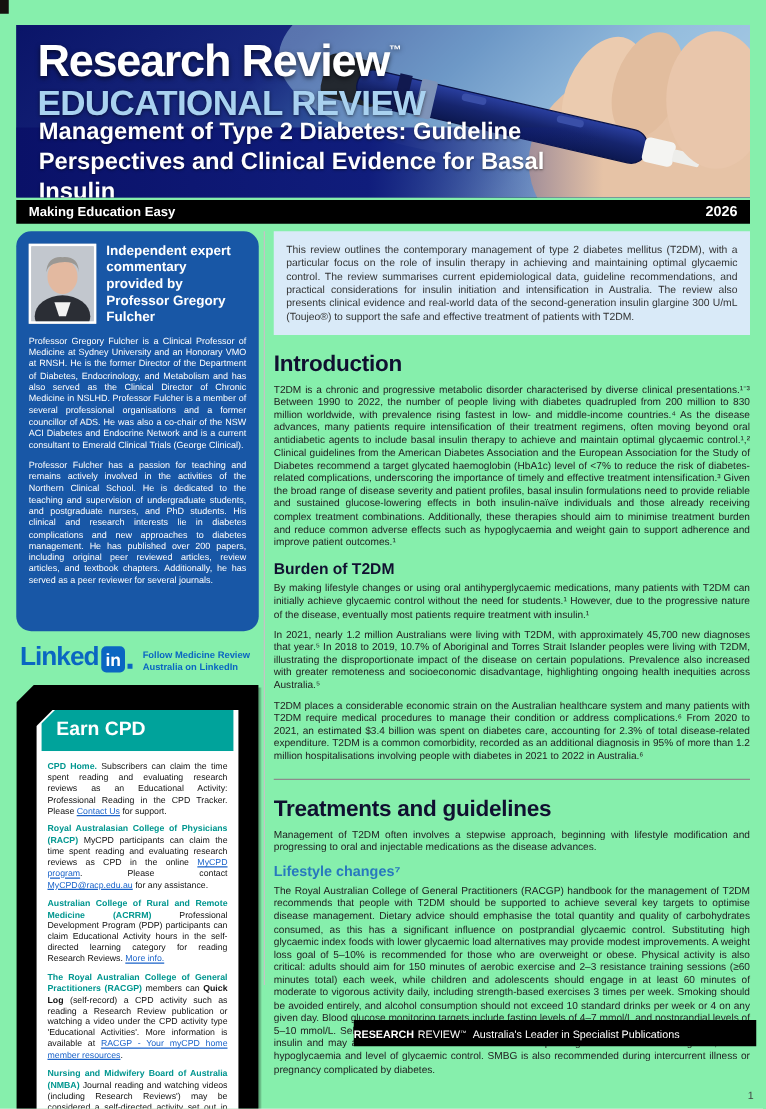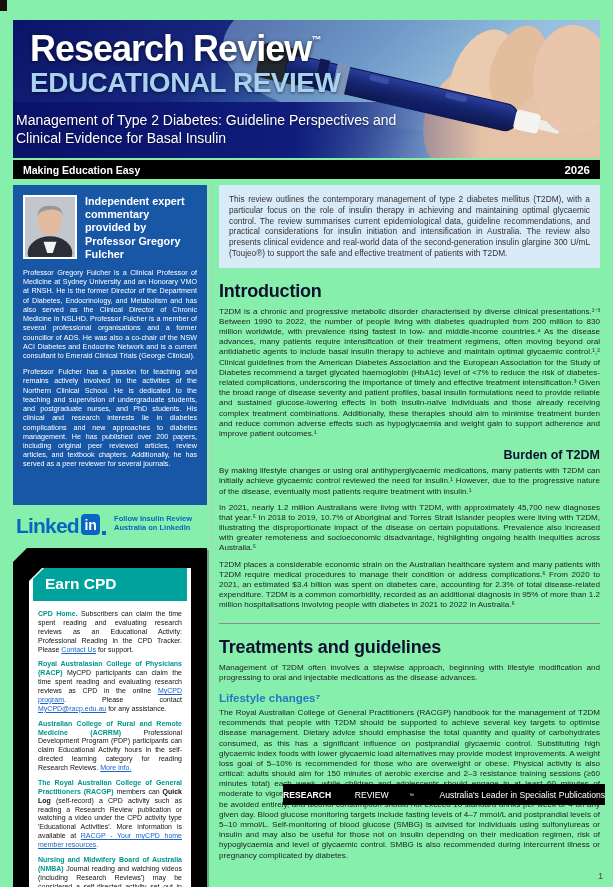--- a/index.html
+++ b/index.html
@@ -12,36 +12,36 @@
   .banner-art{position:absolute;left:0;top:0;width:100%;height:100%;}
   .banner-text{position:absolute;left:17px;top:10px;}
   .brand{font-size:36px;font-weight:bold;color:#fff;line-height:1.05;letter-spacing:-1px;
          text-shadow:0 1px 4px rgba(0,0,0,.65);}
   .brand sup{font-size:10px;vertical-align:18px;letter-spacing:0;}
   .series{font-size:28px;font-weight:bold;color:#A9D2F0;line-height:1.05;letter-spacing:-0.5px;
           text-shadow:0 1px 3px rgba(0,0,0,.55);}
   .title-band{position:absolute;left:0;bottom:0;width:100%;height:56px;
               background:linear-gradient(90deg,#0A1168 0%,#101D7C 48%,rgba(16,29,124,0) 80%);
               display:flex;align-items:center;}
-  .issue-title{font-size:14px;font-weight:normal;color:#fff;padding-left:3px;width:420px;
+  .issue-title{font-size:19px;font-weight:bold;color:#fff;padding-left:18px;width:420px;
                line-height:1.28;text-shadow:0 1px 2px rgba(0,0,0,.5);}
 
   .topbar{position:absolute;left:13px;top:160px;width:587px;height:19px;background:#000;color:#fff;
           display:flex;justify-content:space-between;align-items:center;padding:0 10px;box-sizing:border-box;
           font-size:10.5px;font-weight:bold;gap:17px;}
   .topbar .year{font-size:11.5px;}
 
   
   .sidebar{position:absolute;left:13px;top:185px;width:194px;}
-  .expert-box{background:#1857A6;color:#fff;padding:10px 10px 12px;box-sizing:border-box;min-height:320px;}
+  .expert-box{background:#1857A6;color:#fff;padding:10px 10px 12px;box-sizing:border-box;min-height:320px;border-radius:12px;}
   .expert-photo{float:left;width:54px;height:64px;margin-right:8px;border:2px solid #fff;box-sizing:border-box;background:#B9BEC6;}
   .expert-heading{font-size:10.8px;font-weight:bold;line-height:1.22;min-height:66px;}
   .expert-p{clear:both;font-size:7.2px;line-height:1.28;text-align:justify;margin:7px 0 0;}
 
-  .linkedin-row{display:flex;align-items:flex-start;margin-top:9px;padding-left:3px;cursor:pointer;}
+  .linkedin-row{display:flex;align-items:flex-end;margin-top:9px;padding-left:3px;cursor:pointer;}
   .li-word{font-size:21px;font-weight:bold;color:#0A66C2;letter-spacing:-0.8px;}
   .li-badge{width:21px;height:21px;background:#0A66C2;border-radius:4px;color:#fff;font-size:14px;
             font-weight:bold;display:flex;align-items:center;justify-content:center;margin-left:2px;}
   .li-dot{width:4px;height:4px;background:#0A66C2;align-self:flex-end;margin:0 0 3px 2px;}
   .li-caption{font-size:7.5px;font-weight:bold;color:#0A66C2;width:100px;line-height:1.25;margin-left:8px;}
 
   .cpd-wrap{margin-top:10px;filter:drop-shadow(2px 2px 0 rgba(0,0,0,.28));}
   .cpd-box{background:#000;clip-path:polygon(14px 0,100% 0,100% calc(100% - 14px),calc(100% - 14px) 100%,0 100%,0 14px);padding:16px;}
   .cpd-inner{background:#fff;clip-path:polygon(13px 0,100% 0,100% calc(100% - 13px),calc(100% - 13px) 100%,0 100%,0 13px);padding-bottom:8px;}
   .cpd-header{background:#00A39B;color:#fff;font-size:15.5px;font-weight:bold;padding:7px 10px 8px 12px;margin:4px;
@@ -50,27 +50,27 @@
   .cpd-p{font-size:7px;line-height:1.27;text-align:justify;margin:0 0 6px;color:#111;}
   .cpd-lead{color:#00968F;font-weight:bold;}
   .cpd-bold{font-weight:bold;}
   .cpd-link{color:#1A63C9;text-decoration:underline;cursor:pointer;}
 
   
   .divider-v{position:absolute;left:211px;top:185px;width:1px;height:603px;background:#C4C4C4;}
   .main{position:absolute;left:219px;top:185px;width:381px;}
   .abstract{background:#D9EAF8;padding:9px 10px;font-size:8.3px;line-height:1.3;text-align:justify;color:#333;}
   .main h1{font-size:18px;margin:13px 0 5px;color:#101030;letter-spacing:-0.2px;}
-  .main h2{font-size:12.5px;margin:9px 0 4px;color:#101030;text-align:right;}
+  .main h2{font-size:12.5px;margin:9px 0 4px;color:#101030;}
   .main h3{font-size:11.5px;margin:9px 0 4px;color:#2878BE;}
   .main p.body{font-size:8.1px;line-height:1.26;text-align:justify;color:#222;margin:0 0 6px;}
   .rule{border:none;border-top:1px solid #8C8C8C;margin:12px 0 2px;}
 
-  .ribbon{position:absolute;left:283px;top:784px;width:322px;height:21px;background:#000;color:#fff;
-          display:flex;align-items:center;justify-content:space-between;font-size:8.6px;}
+  .ribbon{position:absolute;left:283px;top:816px;width:322px;height:21px;background:#000;color:#fff;
+          display:flex;align-items:center;justify-content:flex-start;font-size:8.6px;}
   .ribbon .rb-b{font-weight:bold;}
   .ribbon .rb-n{font-weight:normal;margin-left:3px;}
   .ribbon sup{font-size:5px;vertical-align:4px;}
   .ribbon .rb-b2{font-weight:normal;margin-left:5px;}
 
   .footer{position:absolute;left:13px;top:845px;width:587px;height:23px;background:#000;color:#fff;
           display:flex;align-items:center;justify-content:space-between;padding:0 14px;box-sizing:border-box;}
   .footer-url{color:#fff;font-size:11.5px;font-weight:bold;border-bottom:1.5px solid #fff;margin-left:85px;cursor:pointer;}
   .footer-right{font-size:11px;font-weight:bold;}
   .pageno{position:absolute;right:10px;top:871px;font-size:8.5px;color:#444;}
@@ -140,21 +140,21 @@
       </svg>
       <div class="expert-heading">Independent expert commentary provided by Professor Gregory Fulcher</div>
       <p class="expert-p">Professor Gregory Fulcher is a Clinical Professor of Medicine at Sydney University and an Honorary VMO at RNSH. He is the former Director of the Department of Diabetes, Endocrinology, and Metabolism and has also served as the Clinical Director of Chronic Medicine in NSLHD. Professor Fulcher is a member of several professional organisations and a former councillor of ADS. He was also a co-chair of the NSW ACI Diabetes and Endocrine Network and is a current consultant to Emerald Clinical Trials (George Clinical).</p>
       <p class="expert-p">Professor Fulcher has a passion for teaching and remains actively involved in the activities of the Northern Clinical School. He is dedicated to the teaching and supervision of undergraduate students, and postgraduate nurses, and PhD students. His clinical and research interests lie in diabetes complications and new approaches to diabetes management. He has published over 200 papers, including original peer reviewed articles, review articles, and textbook chapters. Additionally, he has served as a peer reviewer for several journals.</p>
     </div>
 
     <div class="linkedin-row">
       <span class="li-word">Linked</span>
       <span class="li-badge">in</span>
       <span class="li-dot"></span>
-      <span class="li-caption">Follow Insulin Review Australia on LinkedIn</span>
+      <span class="li-caption">Follow Medicine Review Australia on LinkedIn</span>
     </div>
 
     <div class="cpd-wrap">
       <div class="cpd-box">
         <div class="cpd-inner">
           <div class="cpd-header">Earn CPD</div>
           <div class="cpd-body">
             <p class="cpd-p"><span class="cpd-lead">CPD Home.</span><span> Subscribers can claim the time spent reading and evaluating research reviews as an Educational Activity: Professional Reading in the CPD Tracker. Please </span><span class="cpd-bold"></span><span></span><span class="cpd-link">Contact Us</span><span> for support.</span><span class="cpd-link"></span><span></span></p>
             <p class="cpd-p"><span class="cpd-lead">Royal Australasian College of Physicians (RACP)</span><span> MyCPD participants can claim the time spent reading and evaluating research reviews as CPD in the online </span><span class="cpd-bold"></span><span></span><span class="cpd-link">MyCPD program</span><span>. Please contact </span><span class="cpd-link">MyCPD@racp.edu.au</span><span> for any assistance.</span></p>
             <p class="cpd-p"><span class="cpd-lead">Australian College of Rural and Remote Medicine (ACRRM)</span><span> Professional Development Program (PDP) participants can claim Educational Activity hours in the self-directed learning category for reading Research Reviews. </span><span class="cpd-bold"></span><span></span><span class="cpd-link">More info.</span><span></span><span class="cpd-link"></span><span></span></p>
@@ -168,21 +168,21 @@
 
   <div class="divider-v"></div>
 
   <div class="main">
     <div class="abstract">This review outlines the contemporary management of type 2 diabetes mellitus (T2DM), with a particular focus on the role of insulin therapy in achieving and maintaining optimal glycaemic control. The review summarises current epidemiological data, guideline recommendations, and practical considerations for insulin initiation and intensification in Australia. The review also presents clinical evidence and real-world data of the second-generation insulin glargine 300 U/mL (Toujeo®) to support the safe and effective treatment of patients with T2DM.</div>
 
     <h1>Introduction</h1>
     <p class="body">T2DM is a chronic and progressive metabolic disorder characterised by diverse clinical presentations.¹⁻³ Between 1990 to 2022, the number of people living with diabetes quadrupled from 200 million to 830 million worldwide, with prevalence rising fastest in low- and middle-income countries.⁴ As the disease advances, many patients require intensification of their treatment regimens, often moving beyond oral antidiabetic agents to include basal insulin therapy to achieve and maintain optimal glycaemic control.¹,² Clinical guidelines from the American Diabetes Association and the European Association for the Study of Diabetes recommend a target glycated haemoglobin (HbA1c) level of &lt;7% to reduce the risk of diabetes-related complications, underscoring the importance of timely and effective treatment intensification.³ Given the broad range of disease severity and patient profiles, basal insulin formulations need to provide reliable and sustained glucose-lowering effects in both insulin-naïve individuals and those already receiving complex treatment combinations. Additionally, these therapies should aim to minimise treatment burden and reduce common adverse effects such as hypoglycaemia and weight gain to support adherence and improve patient outcomes.¹</p>
 
     <h2>Burden of T2DM</h2>
-    <p class="body">By making lifestyle changes or using oral antihyperglycaemic medications, many patients with T2DM can initially achieve glycaemic control reviewed the need for insulin.¹ However, due to the progressive nature of the disease, eventually most patients require treatment with insulin.¹</p>
+    <p class="body">By making lifestyle changes or using oral antihyperglycaemic medications, many patients with T2DM can initially achieve glycaemic control without the need for students.¹ However, due to the progressive nature of the disease, eventually most patients require treatment with insulin.¹</p>
     <p class="body">In 2021, nearly 1.2 million Australians were living with T2DM, with approximately 45,700 new diagnoses that year.⁵ In 2018 to 2019, 10.7% of Aboriginal and Torres Strait Islander peoples were living with T2DM, illustrating the disproportionate impact of the disease on certain populations. Prevalence also increased with greater remoteness and socioeconomic disadvantage, highlighting ongoing health inequities across Australia.⁵</p>
     <p class="body">T2DM places a considerable economic strain on the Australian healthcare system and many patients with T2DM require medical procedures to manage their condition or address complications.⁶ From 2020 to 2021, an estimated $3.4 billion was spent on diabetes care, accounting for 2.3% of total disease-related expenditure. T2DM is a common comorbidity, recorded as an additional diagnosis in 95% of more than 1.2 million hospitalisations involving people with diabetes in 2021 to 2022 in Australia.⁶</p>
 
     <hr class="rule">
 
     <h1>Treatments and guidelines</h1>
     <p class="body">Management of T2DM often involves a stepwise approach, beginning with lifestyle modification and progressing to oral and injectable medications as the disease advances.</p>
 
     <h3>Lifestyle changes⁷</h3>
     <p class="body">The Royal Australian College of General Practitioners (RACGP) handbook for the management of T2DM recommends that people with T2DM should be supported to achieve several key targets to optimise disease management. Dietary advice should emphasise the total quantity and quality of carbohydrates consumed, as this has a significant influence on postprandial glycaemic control. Substituting high glycaemic index foods with lower glycaemic load alternatives may provide modest improvements. A weight loss goal of 5–10% is recommended for those who are overweight or obese. Physical activity is also critical: adults should aim for 150 minutes of aerobic exercise and 2–3 resistance training sessions (≥60 minutes total) each week, while children and adolescents should engage in at least 60 minutes of moderate to vigorous activity daily, including strength-based exercises 3 times per week. Smoking should be avoided entirely, and alcohol consumption should not exceed 10 standard drinks per week or 4 on any given day. Blood glucose monitoring targets include fasting levels of 4–7 mmol/L and postprandial levels of 5–10 mmol/L. Self-monitoring of blood glucose (SMBG) is advised for individuals using sulfonylureas or insulin and may also be useful for those not on insulin depending on their medication regimen, risk of hypoglycaemia and level of glycaemic control. SMBG is also recommended during intercurrent illness or pregnancy complicated by diabetes.</p>

